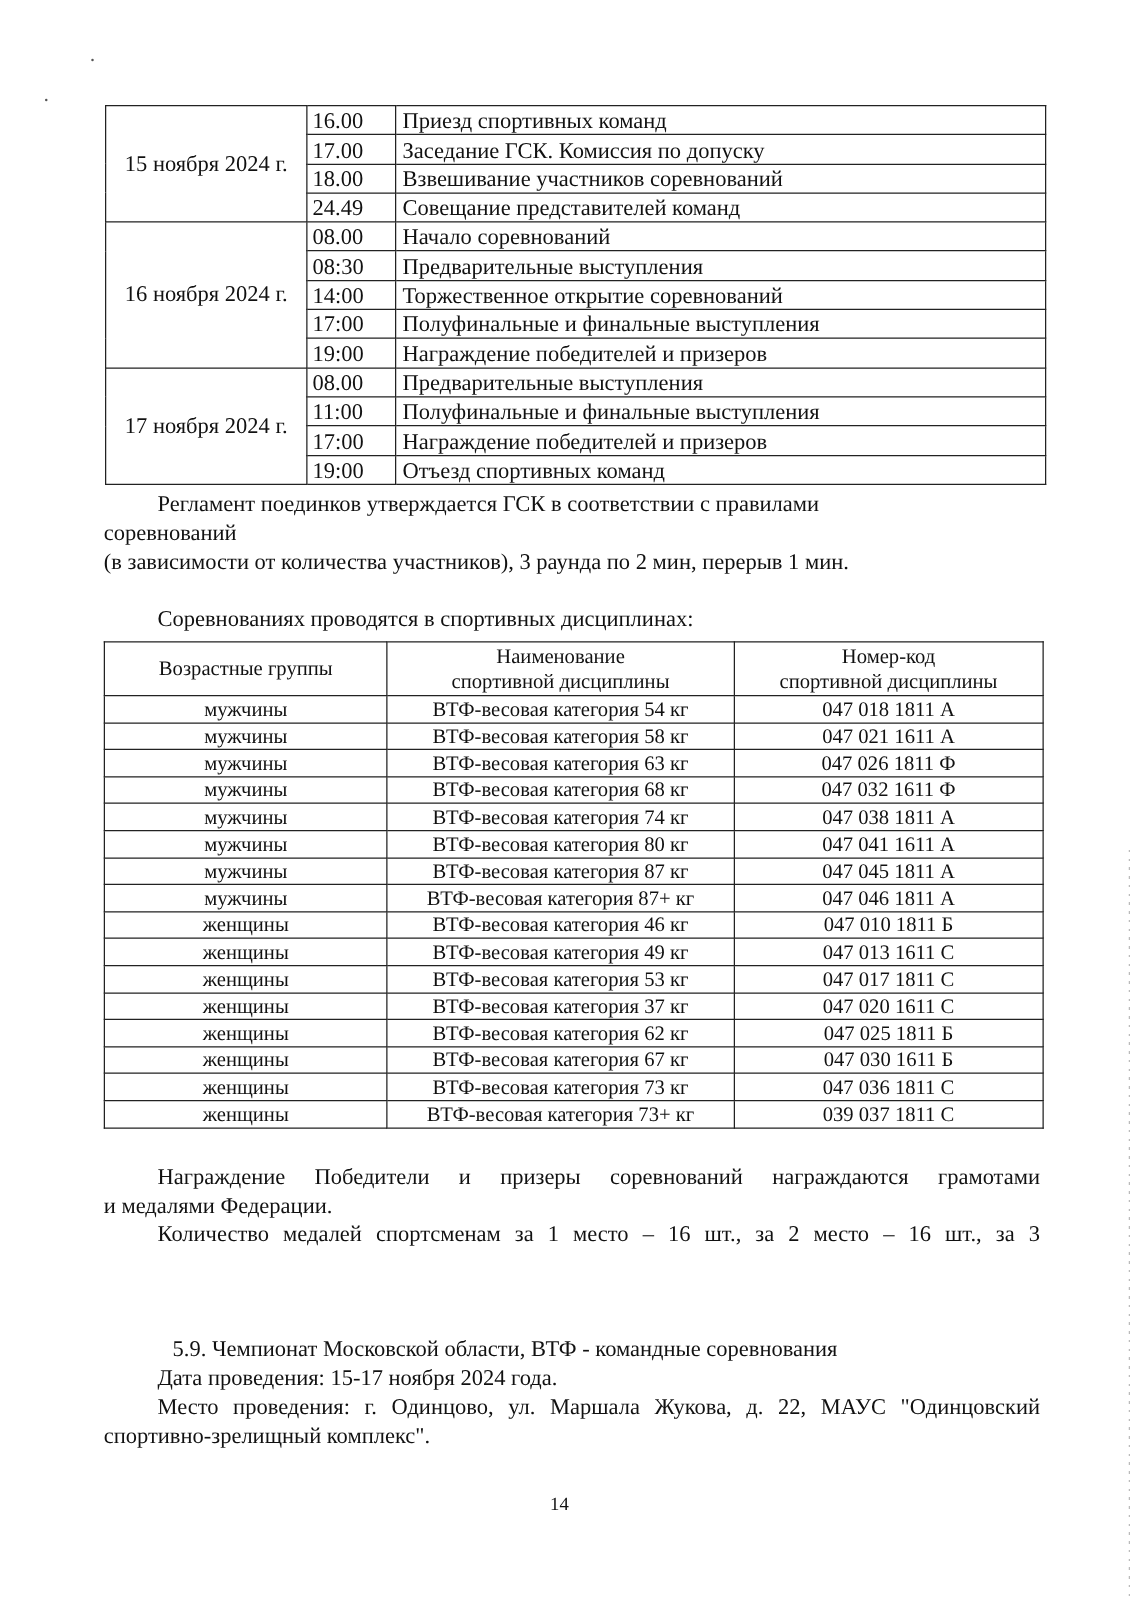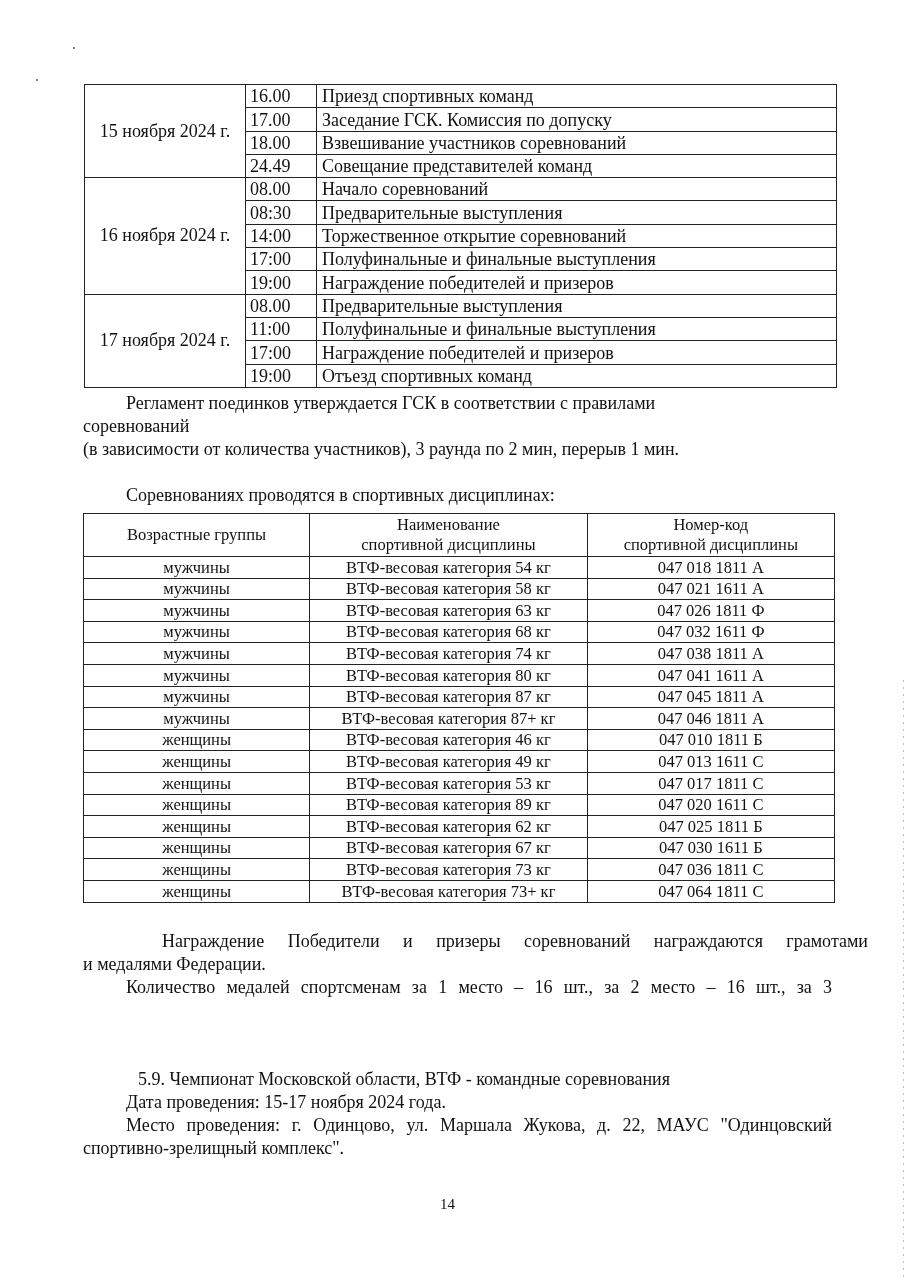--- a/index.html
+++ b/index.html
@@ -184,47 +184,47 @@
           <td>ВТФ-весовая категория 49 кг</td>
           <td>047 013 1611 С</td>
         </tr>
       <tr>
           <td>женщины</td>
           <td>ВТФ-весовая категория 53 кг</td>
           <td>047 017 1811 С</td>
         </tr>
       <tr>
           <td>женщины</td>
-          <td>ВТФ-весовая категория 89 кг</td>
+          <td>ВТФ-весовая категория 37 кг</td>
           <td>047 020 1611 С</td>
         </tr>
       <tr>
           <td>женщины</td>
           <td>ВТФ-весовая категория 62 кг</td>
           <td>047 025 1811 Б</td>
         </tr>
       <tr>
           <td>женщины</td>
           <td>ВТФ-весовая категория 67 кг</td>
           <td>047 030 1611 Б</td>
         </tr>
       <tr>
           <td>женщины</td>
           <td>ВТФ-весовая категория 73 кг</td>
           <td>047 036 1811 С</td>
         </tr>
       <tr>
           <td>женщины</td>
           <td>ВТФ-весовая категория 73+ кг</td>
-          <td>047 064 1811 С</td>
+          <td>039 037 1811 С</td>
         </tr>
     </tbody>
   </table>
 
-  <div class="justify" style="left:126px;top:930px;width:706px;margin-left:36px;">Награждение Победители и призеры соревнований награждаются грамотами</div>
+  <div class="justify" style="left:126px;top:930px;width:706px;">Награждение Победители и призеры соревнований награждаются грамотами</div>
   <div class="para" style="left:83px;top:953px;">и медалями Федерации.</div>
   <div class="justify" style="left:126px;top:976px;width:706px;">Количество медалей спортсменам за 1 место – 16 шт., за 2 место – 16 шт., за 3</div>
 
   <div class="para" style="left:138px;top:1044px;margin-top:24px;">5.9. Чемпионат Московской области, ВТФ - командные соревнования</div>
   <div class="para" style="left:126px;top:1091px;">Дата проведения: 15-17 ноября 2024 года.</div>
   <div class="justify" style="left:126px;top:1114px;width:706px;">Место проведения: г. Одинцово, ул. Маршала Жукова, д. 22, МАУС "Одинцовский</div>
   <div class="para" style="left:83px;top:1137px;">спортивно-зрелищный комплекс".</div>
 
   <div class="pagenum">14</div>
 </div>

